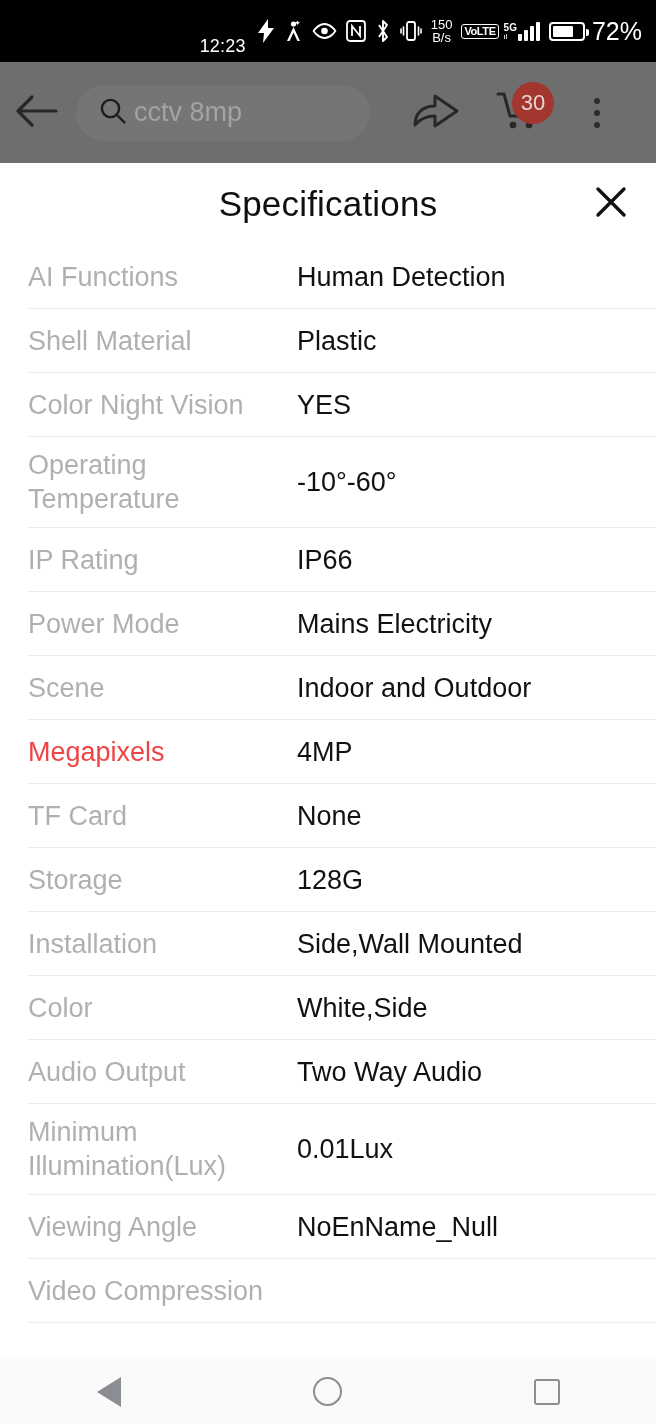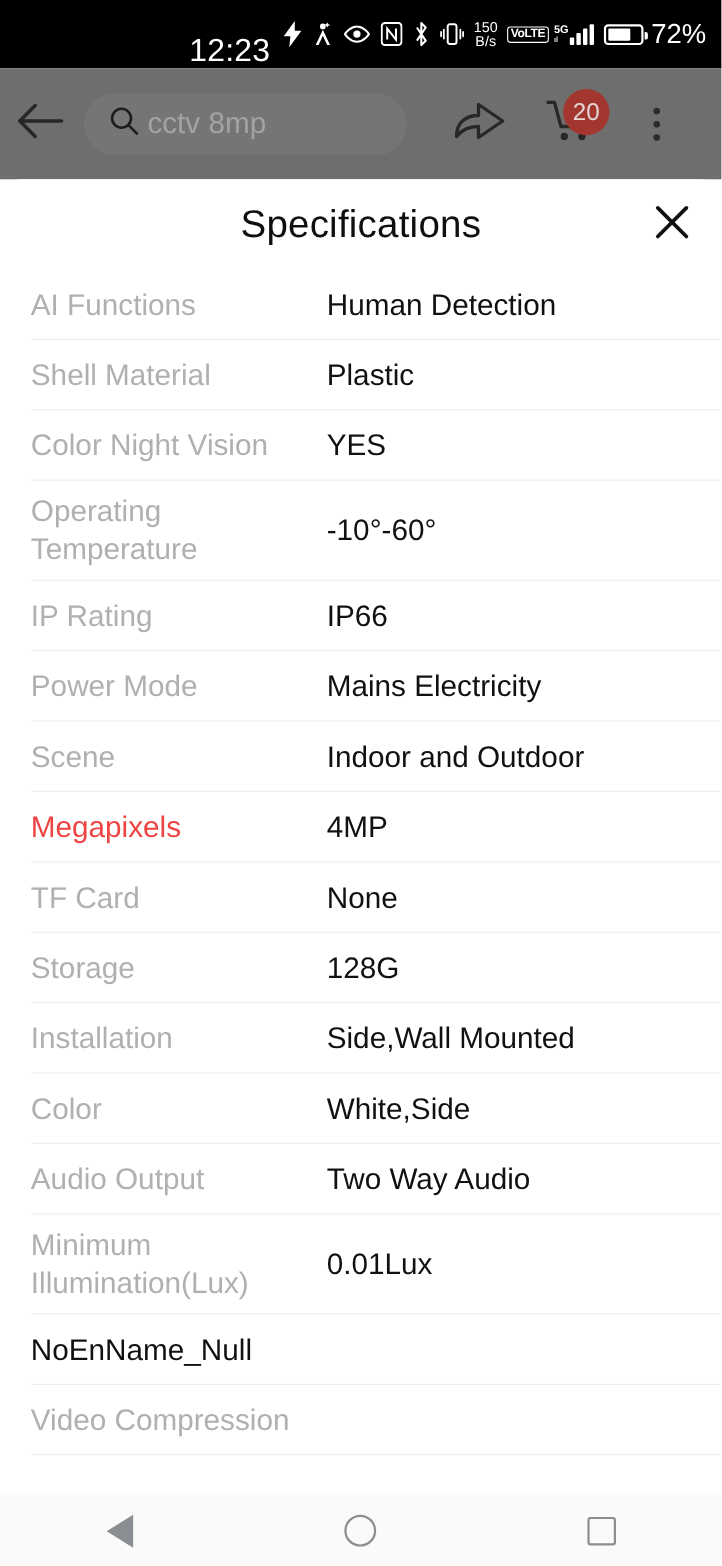--- a/index.html
+++ b/index.html
@@ -11,21 +11,21 @@
     position:relative;
   }
 
   
   #status-bar {
     position:absolute; top:0; left:0; width:656px; height:62px;
     background:#000000; color:#ffffff;
     display:flex; align-items:center; justify-content:flex-end;
     padding-right:14px;
   }
-  .sb-time { font-size:29px; letter-spacing:.2px; margin-right:11px;margin-top:31px; }
+  .sb-time { font-size:18px; letter-spacing:.2px; margin-right:11px;margin-top:31px; }
   .sb-ico { margin-right:9px; display:flex; align-items:center; }
   .sb-ico svg { display:block; }
   .sb-rate { font-size:13px; line-height:13px; text-align:center; margin-right:9px; }
   .sb-rate span { display:block; }
   .volte {
     border:1.5px solid #fff; border-radius:3px; font-size:11px; font-weight:bold;
     padding:1px 2px; line-height:11px; letter-spacing:-.4px; margin-right:5px;
   }
   .sig { display:flex; align-items:flex-end; margin-right:9px; position:relative; }
   .sig .bars { display:flex; align-items:flex-end; gap:2px; }
@@ -196,21 +196,21 @@
   </div>
 
   <div id="cart-button">
     <span>
       <svg width="46" height="42" viewBox="0 0 46 42">
         <path d="M2 4h6l6 22h22l5-15" fill="none" stroke="#272727" stroke-width="3" stroke-linecap="round" stroke-linejoin="round"></path>
         <circle cx="17" cy="35" r="3.3" fill="#272727"></circle>
         <circle cx="33" cy="35" r="3.3" fill="#272727"></circle>
       </svg>
     </span>
-    <span id="cart-badge" style="background: rgb(163, 54, 46);">20</span>
+    <span id="cart-badge" style="background: rgb(163, 54, 46);">30</span>
   </div>
 
   <div id="overflow-button">
     <span class="dot3">
         <i></i>
         <i></i>
         <i></i>
       </span>
   </div>
 </div>
@@ -279,20 +279,21 @@
       </div>
       <div class="spec-row">
         <div class="spec-key" style="color: rgb(176, 176, 176);">Audio Output</div>
         <div class="spec-val" style="color: rgb(17, 17, 17);">Two Way Audio</div>
       </div>
       <div class="spec-row tall">
         <div class="spec-key" style="color: rgb(176, 176, 176);">Minimum Illumination(Lux)</div>
         <div class="spec-val" style="color: rgb(17, 17, 17);">0.01Lux</div>
       </div>
       <div class="spec-row">
+        <div class="spec-key" style="color: rgb(176, 176, 176);">Viewing Angle</div>
         <div class="spec-val" style="color: rgb(17, 17, 17);">NoEnName_Null</div>
       </div>
       <div class="spec-row">
         <div class="spec-key" style="color: rgb(176, 176, 176);">Video Compression</div>
         <div class="spec-val" style="color: rgb(17, 17, 17);"></div>
       </div>
     </div>
 </div>
 
 <div id="nav-bar" style="background: rgb(250, 250, 250);">

